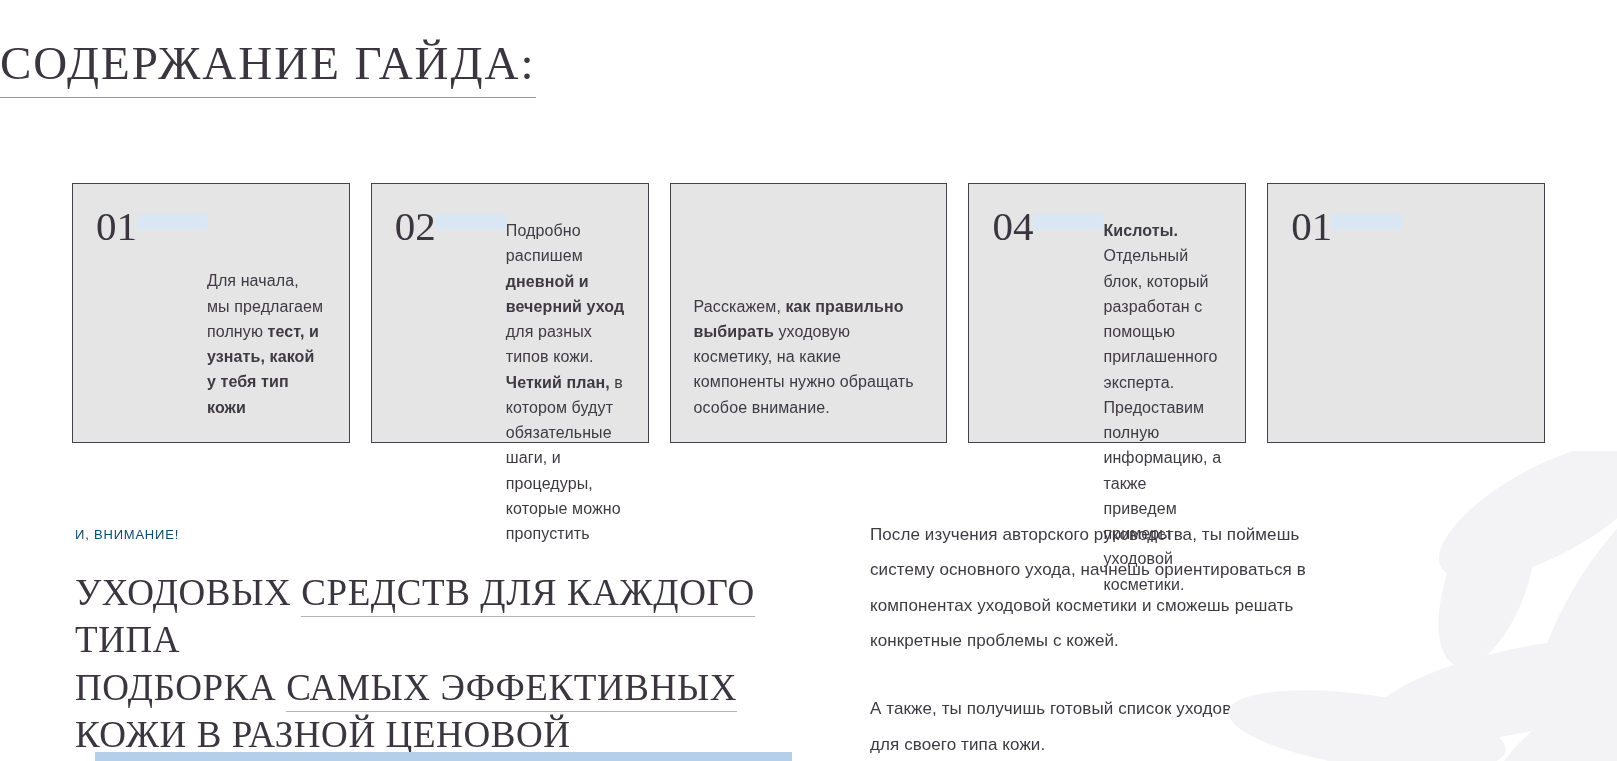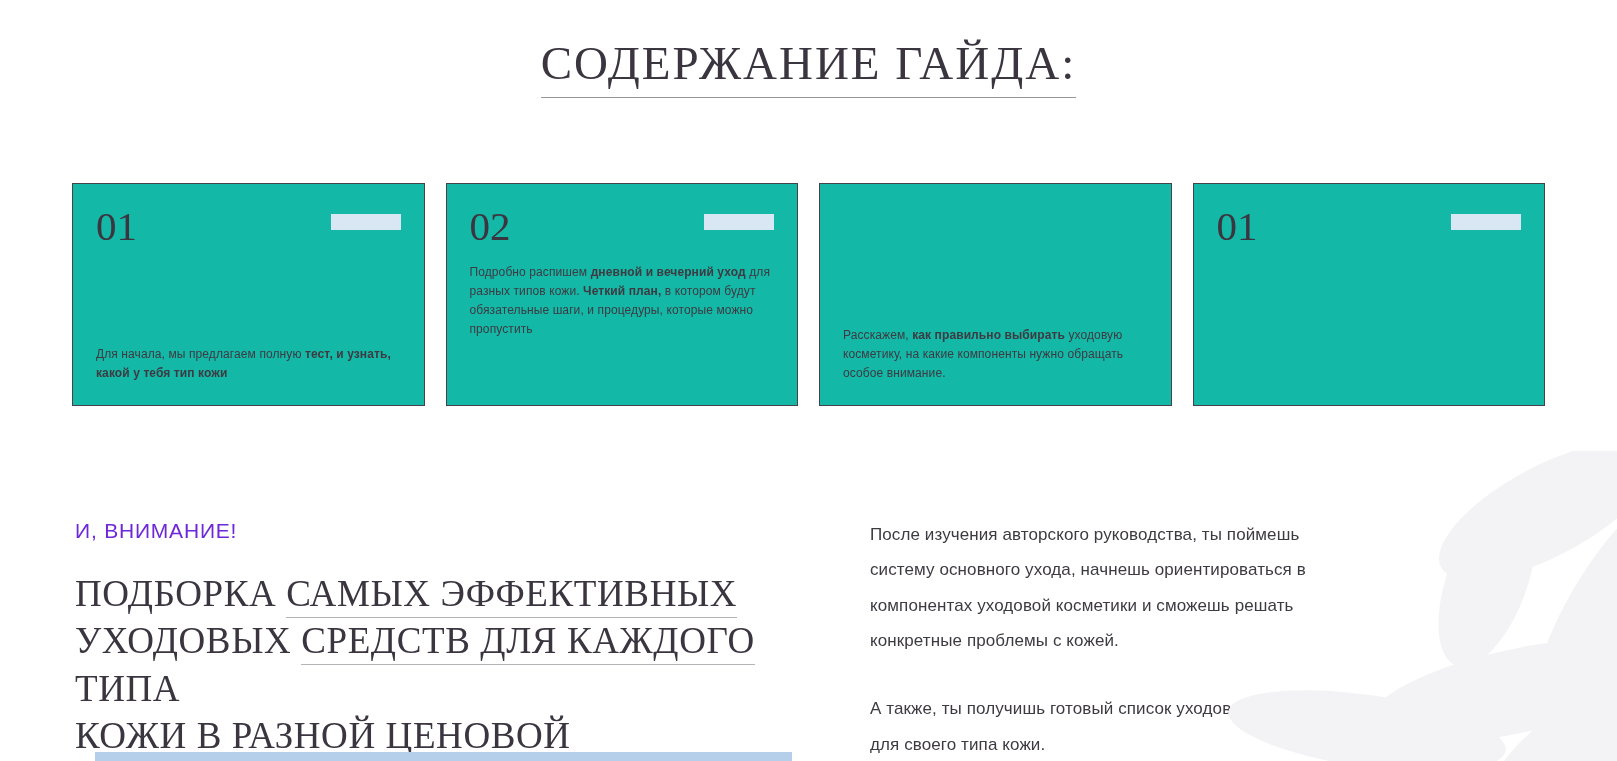--- a/index.html
+++ b/index.html
@@ -9,21 +9,21 @@
     background: #ffffff;
     font-family: "Liberation Sans", sans-serif;
     color: #3e3a42;
     overflow: hidden;
   }
 
   
   .title-wrap {
     position: absolute;
     top: 36px; left: 0; right: 0;
-    text-align: center;
+    text-align: left;
   }
   .page-title {
     display: inline-block;
     font-family: "Liberation Serif", "DejaVu Serif", serif;
     font-weight: 400;
     font-size: 47px;
     letter-spacing: 2px;
     color: #3b3540;
     border-bottom: 1px solid #97979b;
     padding-bottom: 7px;
@@ -31,26 +31,26 @@
 
   
   .cards {
     position: absolute;
     top: 183px; left: 72px; right: 72px;
     display: flex;
     gap: 21px;
   }
   .card {
     flex: 1 1 0;
-    height: 223px;
+    height: 260px;
     border: 1px solid #46414b;
-    background: #14b8a6;
+    background: #e5e5e5;
     padding: 20px 23px 22px 23px;
     display: flex;
-    flex-direction: column;
+    flex-direction: row;
   }
   .card-head {
     display: flex;
     justify-content: space-between;
     align-items: flex-start;
   }
   .card-number {
     font-family: "Liberation Serif", "DejaVu Serif", serif;
     font-size: 41px;
     line-height: 1.1;
@@ -58,42 +58,42 @@
     color: #3b3540;
     font-feature-settings: "onum";
   }
   .card-accent {
     width: 70px;
     height: 16px;
     margin-top: 10px;
     background: #d9e6f3;
   }
   .card-text {
-    font-size: 12px;
+    font-size: 16px;
     line-height: 1.58;
     color: #3e3a42;
     letter-spacing: 0.1px;
   }
   .card-text .b { font-weight: 700; }
   .card.v-bottom .card-text { margin-top: auto; }
   .card.v-top .card-text { margin-top: 14px; }
 
   
   .bottom {
     position: absolute;
     top: 505px; left: 75px; right: 72px;
     display: flex;
     gap: 90px;
   }
   .bottom-left { width: 705px; flex: none; }
   .attention-label {
-    margin-top: 14px;
-    font-size: 21px;
+    margin-top: 22px;
+    font-size: 13px;
     letter-spacing: 0.8px;
-    color: #6d28d9;
+    color: #0c4a6e;
   }
   .big-heading {
     margin-top: 27px;
     font-family: "Liberation Serif", "DejaVu Serif", serif;
     font-weight: 400;
     font-size: 37px;
     line-height: 1.28;
     letter-spacing: 0.6px;
     color: #3b3540;
   }
@@ -150,36 +150,43 @@
       <div class="card-number">02</div>
       <div class="card-accent"></div>
     </div>
     <div class="card-text"><span>Подробно распишем </span><span class="b">дневной и вечерний уход</span><span> для разных типов кожи. </span><span class="b">Четкий план,</span><span> в котором будут обязательные шаги, и процедуры, которые можно пропустить</span></div>
   </div>
 
   <div class="card v-bottom">
     <div class="card-text"><span>Расскажем, </span><span class="b">как правильно выбирать</span><span> уходовую косметику, на какие компоненты нужно обращать особое внимание.</span></div>
   </div>
 
+  <div class="card v-top">
+    <div class="card-head">
+      <div class="card-number">04</div>
+      <div class="card-accent"></div>
+    </div>
+    <div class="card-text"><span class="b">Кислоты.</span><span> Отдельный блок, который разработан с помощью приглашенного эксперта. Предоставим полную информацию, а также приведем примеры уходовой косметики.</span></div>
+  </div>
 
   <div class="card v-bottom">
     <div class="card-head">
       <div class="card-number">01</div>
       <div class="card-accent"></div>
     </div>
   </div>
 
 </div>
 
 <div class="bottom">
   <div class="bottom-left">
     <div class="attention-label">И, ВНИМАНИЕ!</div>
     <div class="big-heading">
+      <div><span>УХОДОВЫХ </span><span class="u">СРЕДСТВ ДЛЯ КАЖДОГО</span><span> ТИПА</span></div>
       <div><span>ПОДБОРКА </span><span class="u">САМЫХ ЭФФЕКТИВНЫХ</span></div>
-      <div><span>УХОДОВЫХ </span><span class="u">СРЕДСТВ ДЛЯ КАЖДОГО</span><span> ТИПА</span></div>
       <div><span>КОЖИ В РАЗНОЙ ЦЕНОВОЙ КАТЕГОРИИ</span></div>
     </div>
   </div>
   <div class="bottom-right">
     <div class="para">После изучения авторского руководства, ты поймешь систему основного ухода, начнешь ориентироваться в компонентах уходовой косметики и сможешь решать конкретные проблемы с кожей.</div>
     <div class="para">А также, ты получишь готовый список уходовой косметики для своего типа кожи.</div>
   </div>
 </div>
 
 <svg class="watermark" viewBox="0 0 430 310" xmlns="http://www.w3.org/2000/svg">

